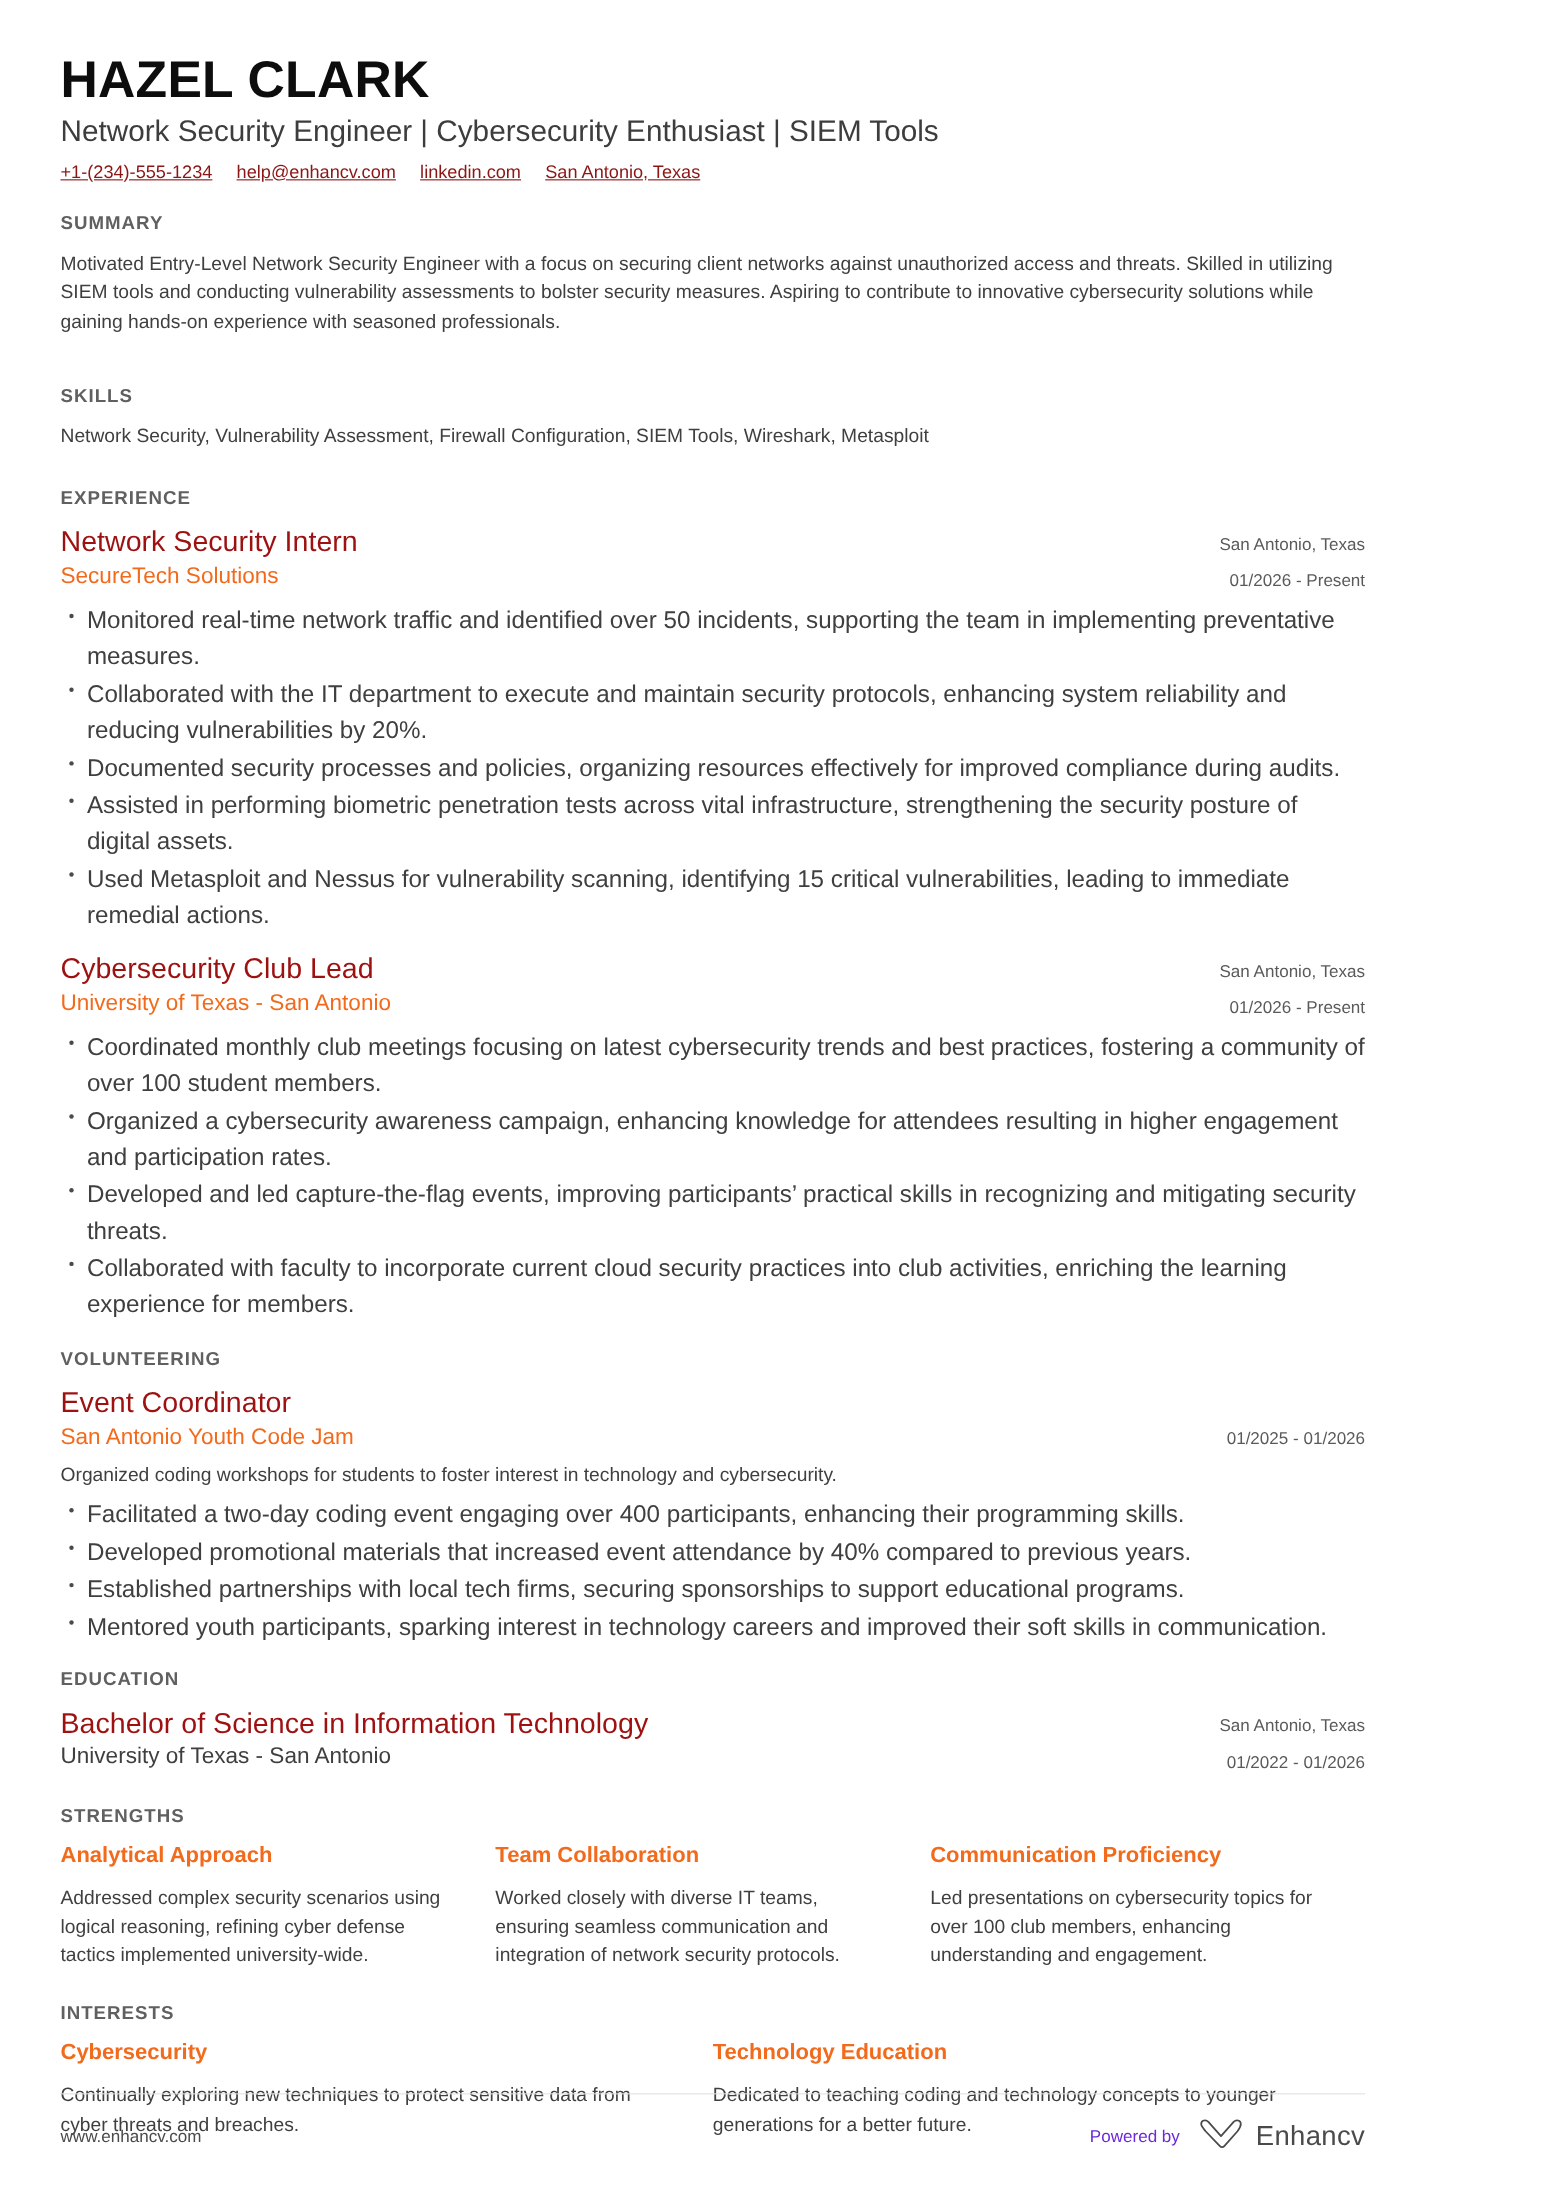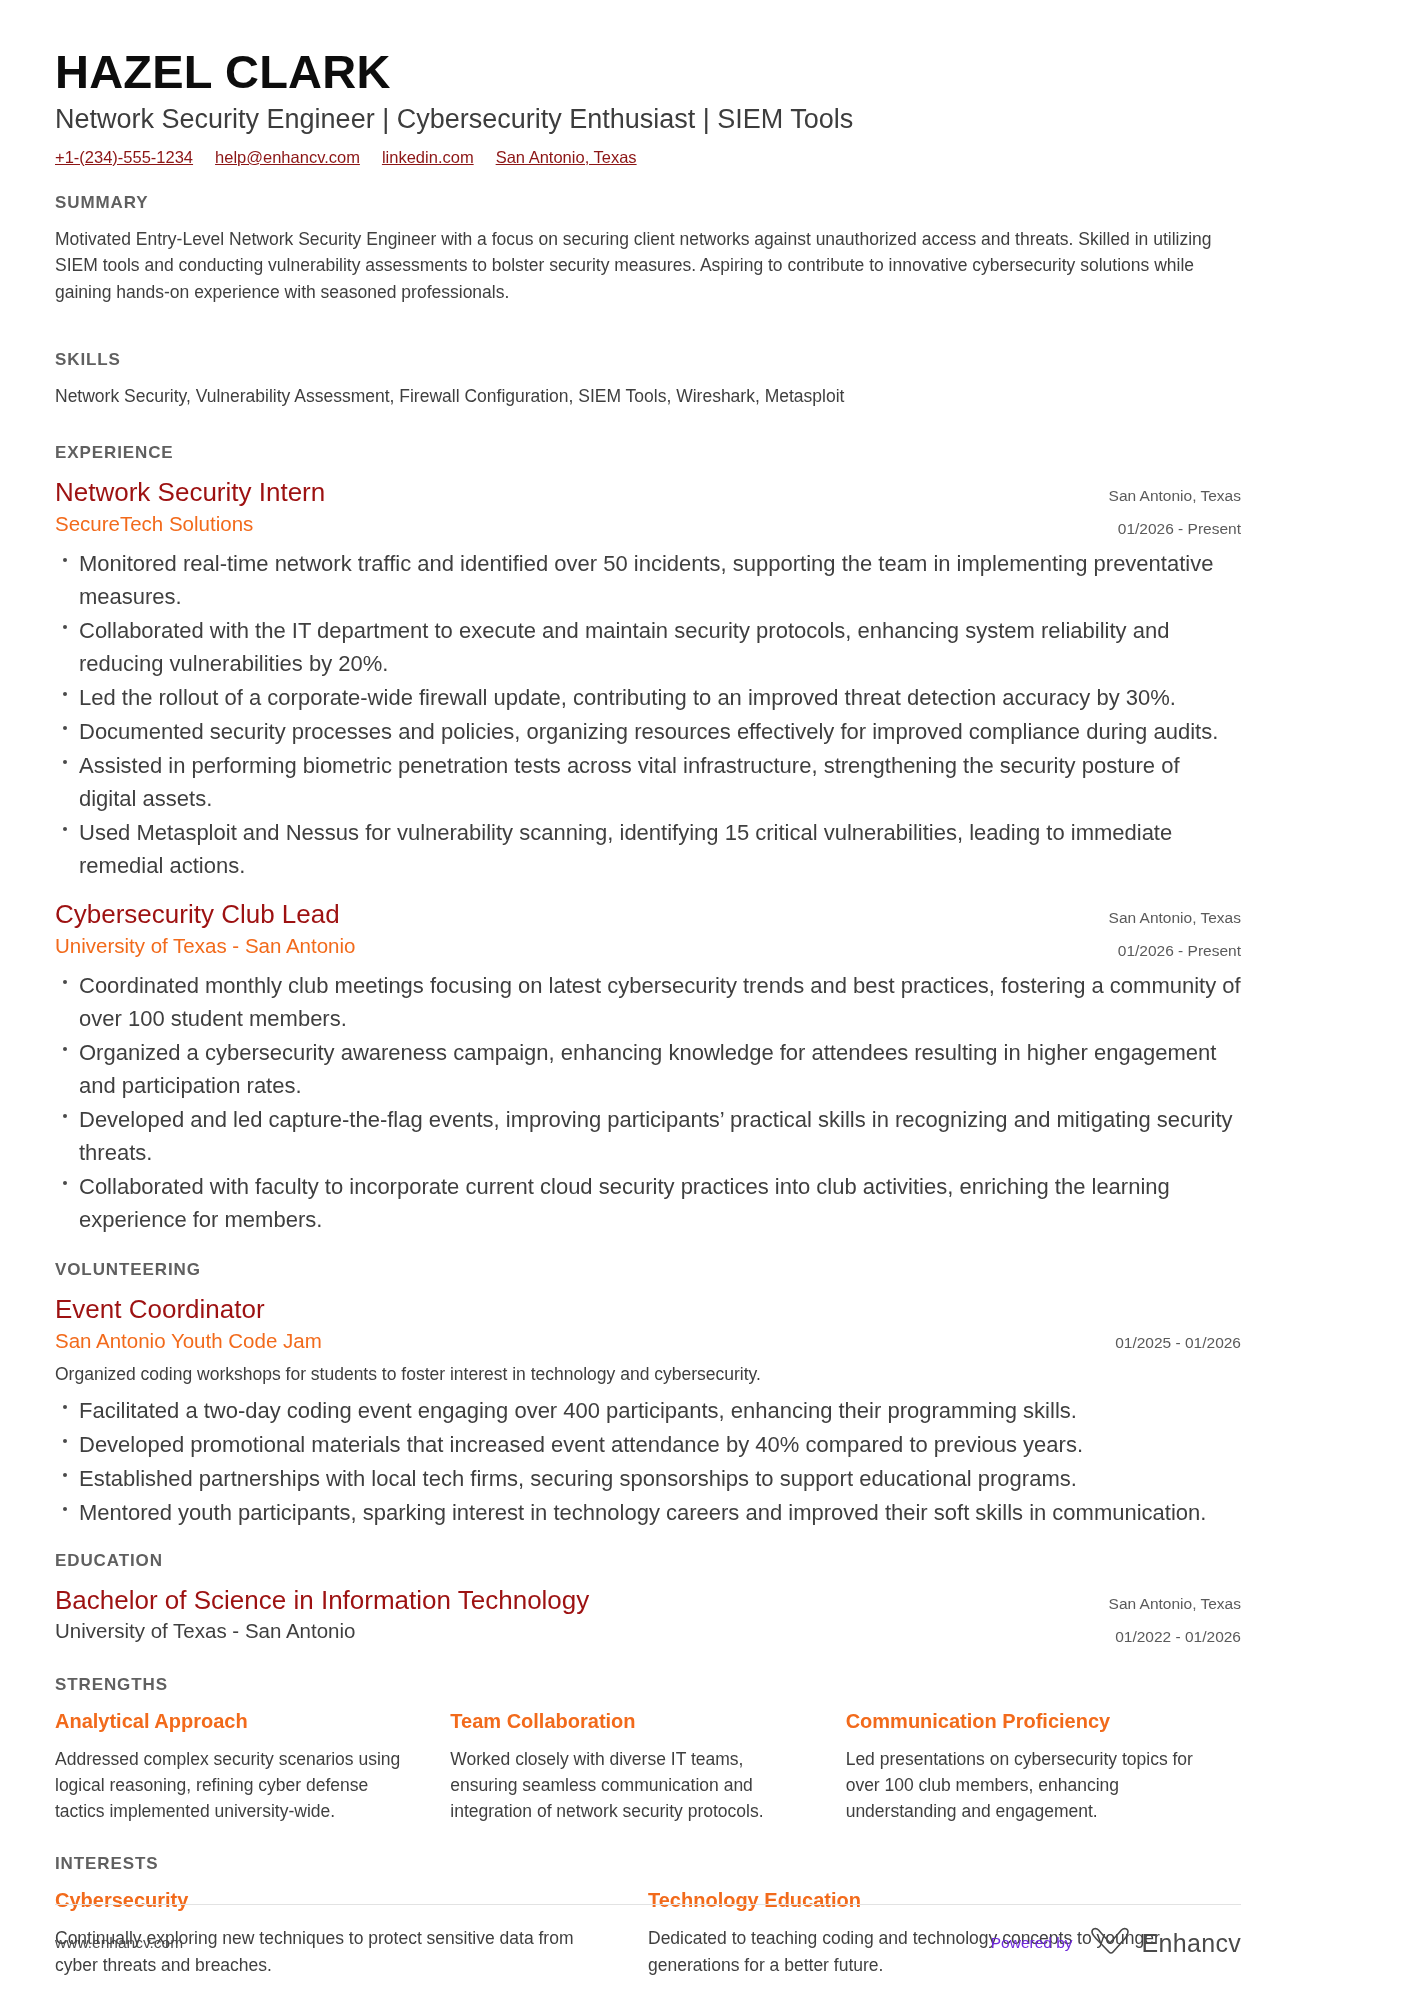--- a/index.html
+++ b/index.html
@@ -272,21 +272,20 @@
           <div class="entry-org">SecureTech Solutions</div>
         </div>
         <div class="entry-right">
           <div class="meta-line">San Antonio, Texas</div>
           <div class="meta-line">01/2026 - Present</div>
         </div>
       </div>
       <ul class="bullets">
         <li>Monitored real-time network traffic and identified over 50 incidents, supporting the team in implementing preventative measures.</li>
         <li>Collaborated with the IT department to execute and maintain security protocols, enhancing system reliability and reducing vulnerabilities by 20%.</li>
-        <li>Led the rollout of a corporate-wide firewall update, contributing to an improved threat detection accuracy by 30%.</li>
         <li>Documented security processes and policies, organizing resources effectively for improved compliance during audits.</li>
         <li>Assisted in performing biometric penetration tests across vital infrastructure, strengthening the security posture of digital assets.</li>
         <li>Used Metasploit and Nessus for vulnerability scanning, identifying 15 critical vulnerabilities, leading to immediate remedial actions.</li>
       </ul>
     </div>
 
     <div class="entry exp-block">
       <div class="entry-head">
         <div class="entry-left">
           <div class="entry-title">Cybersecurity Club Lead</div>

